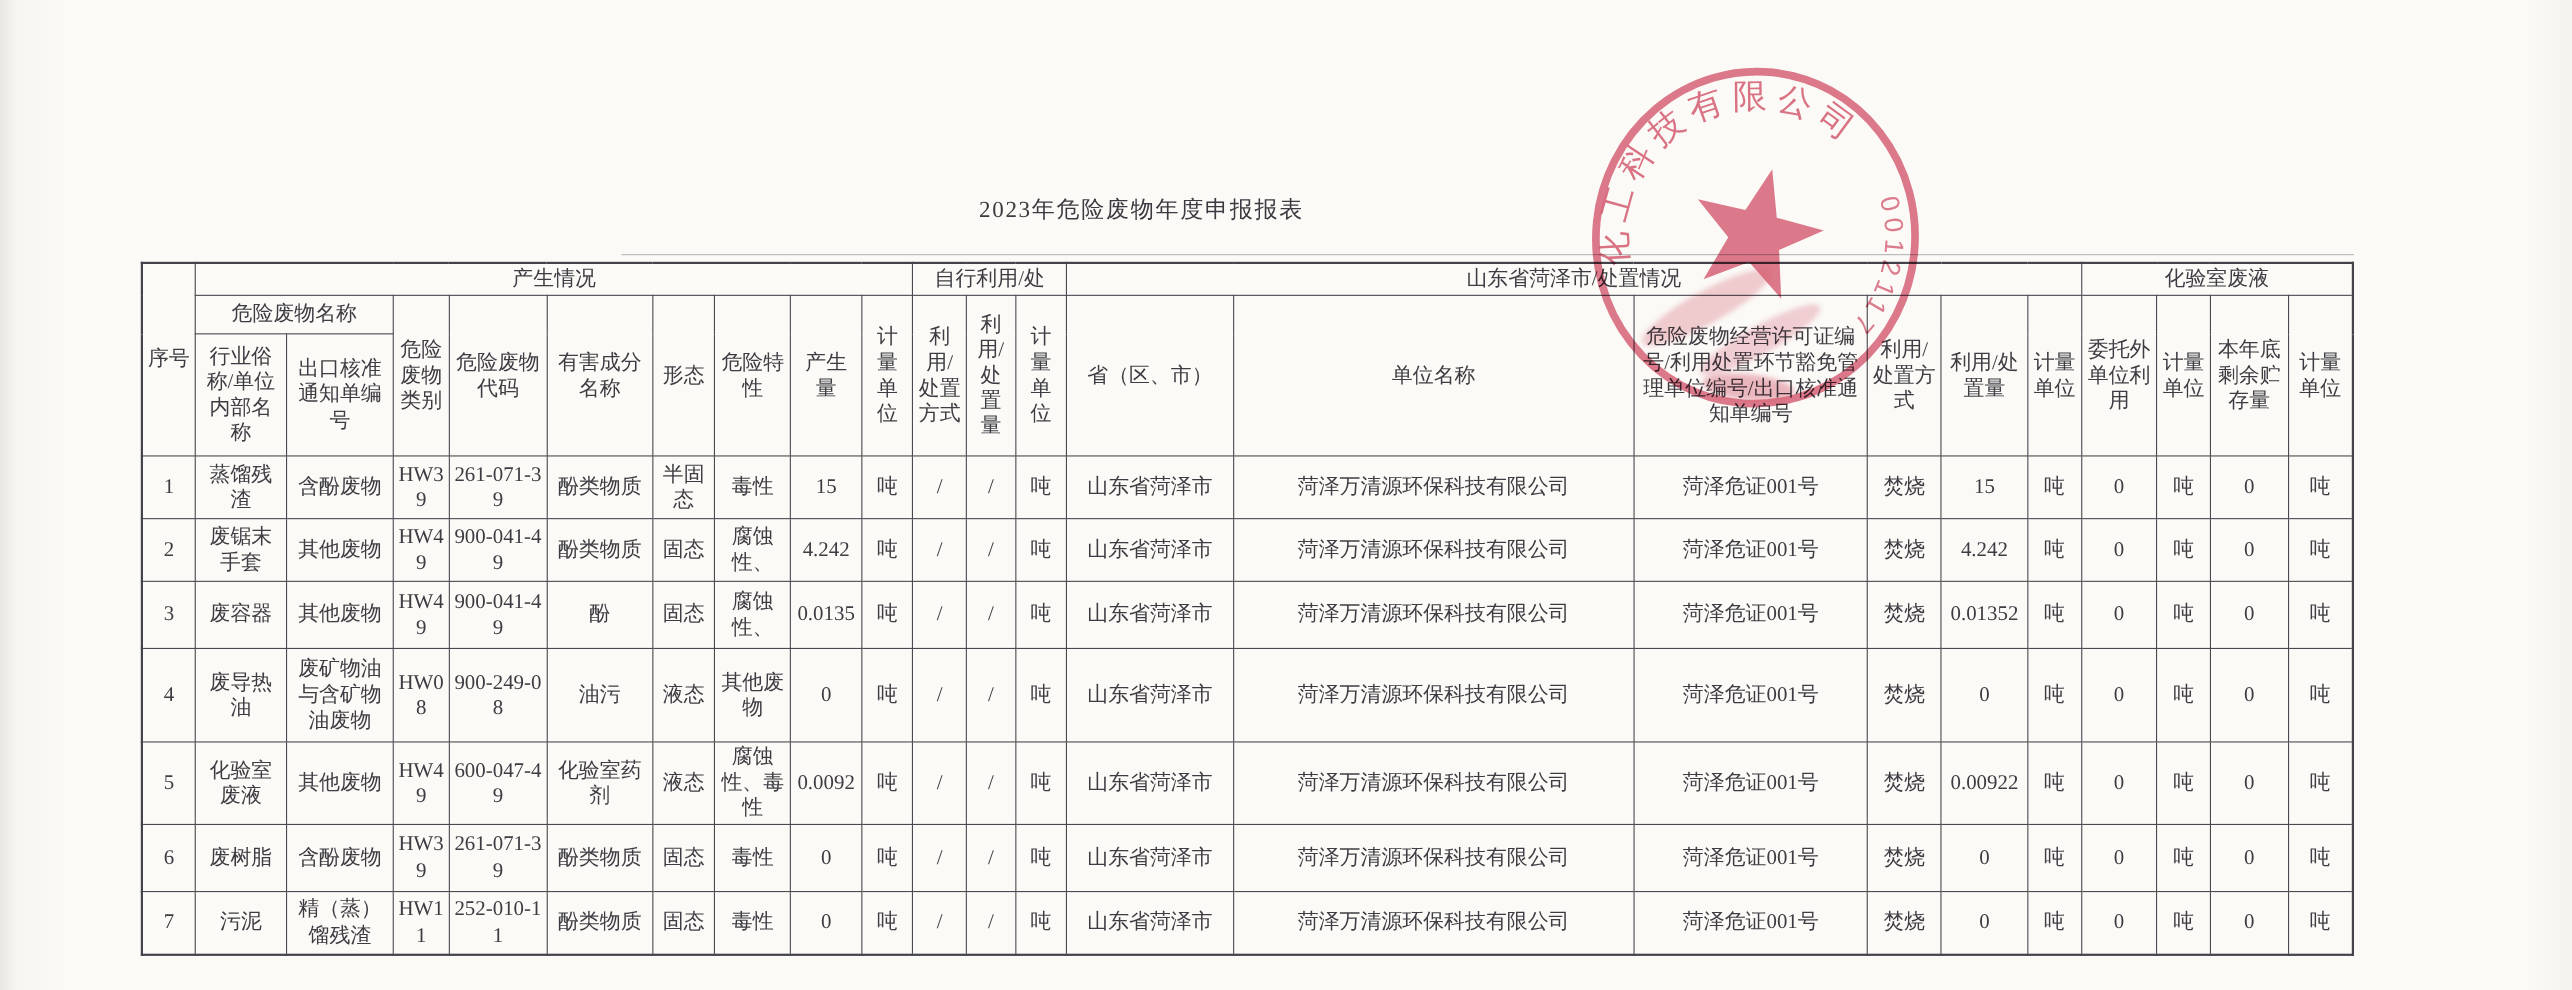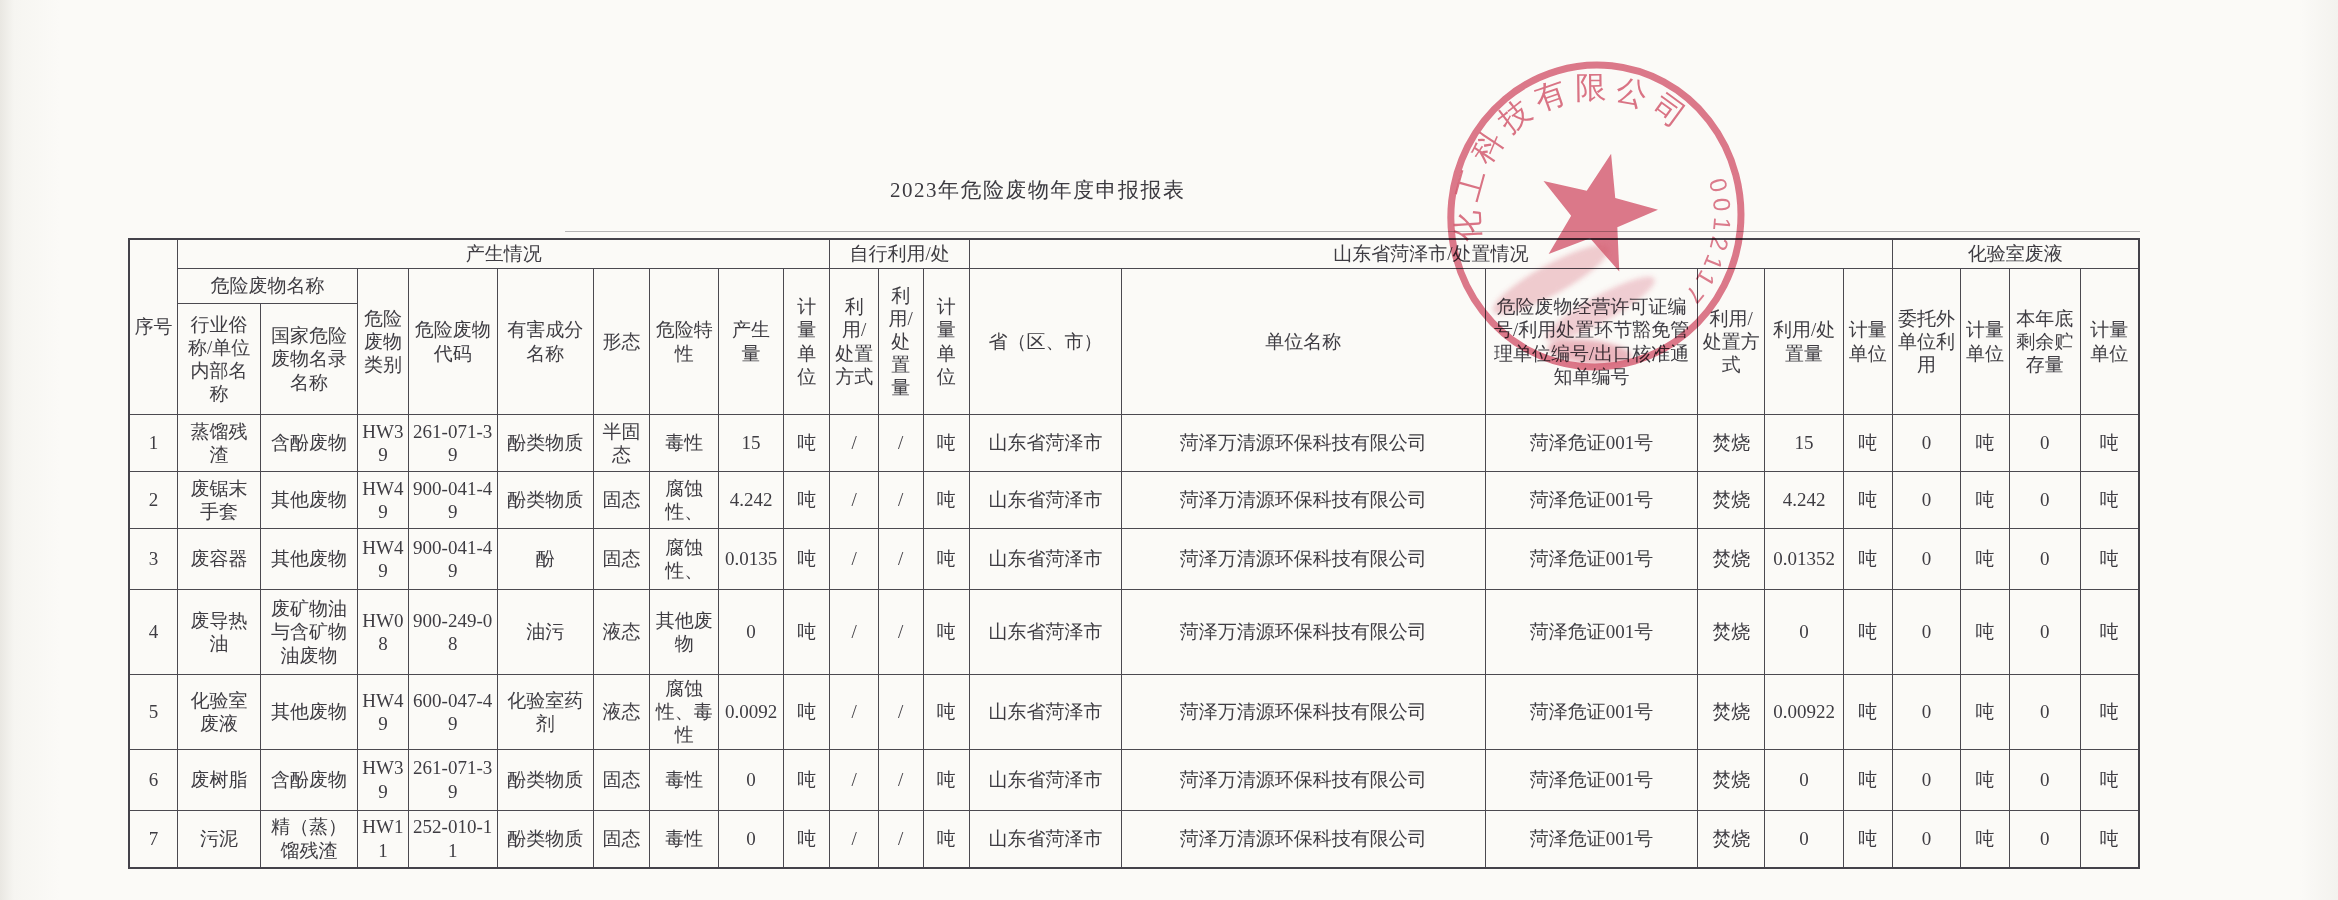--- a/index.html
+++ b/index.html
@@ -106,21 +106,21 @@
       <th rowspan="2">利用/处置方式</th>
       <th rowspan="2">利用/处置量</th>
       <th rowspan="2">计量单位</th>
       <th rowspan="2">委托外单位利用</th>
       <th rowspan="2" class="vnarrow">计量单位</th>
       <th rowspan="2">本年底剩余贮存量</th>
       <th rowspan="2">计量单位</th>
     </tr>
     <tr class="h3">
       <th>行业俗称/单位内部名称</th>
-      <th>国家危险废物名录名称</th>
+      <th>出口核准通知单编号</th>
     </tr>
   </thead>
   <tbody id="rows">
       <tr>
     <td>1</td>
     <td>蒸馏残渣</td>
     <td>含酚废物</td>
     <td>HW39</td>
     <td>261-071-39</td>
     <td>酚类物质</td>

